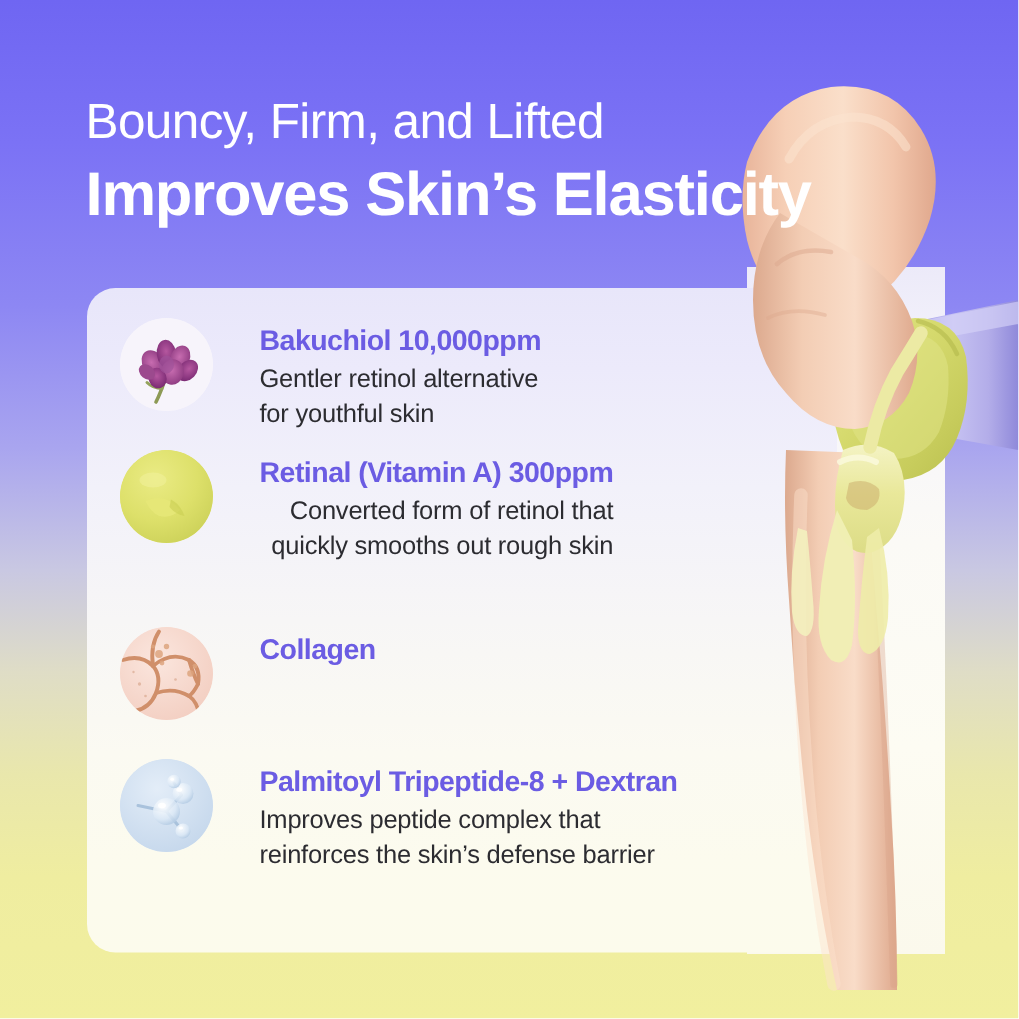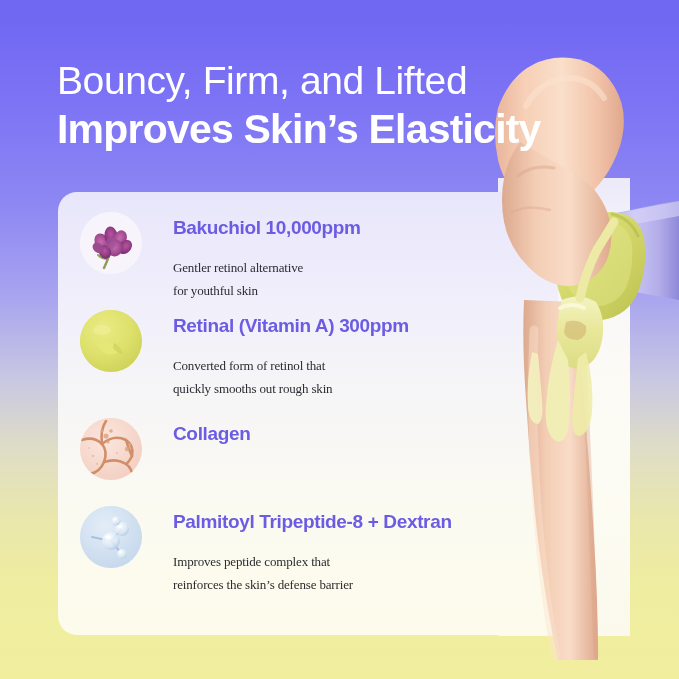--- a/index.html
+++ b/index.html
@@ -29,21 +29,21 @@
   
   .headline {
     position: absolute;
     left: 57px;
     top: 58px;
     width: 560px;
     z-index: 6;
     pointer-events: none;
   }
   .headline-line1 {
-    font-size: 39px;
+    font-size: 33px;
     font-weight: 400;
     color: #ffffff;
     letter-spacing: -0.4px;
     line-height: 46px;
     white-space: nowrap;
   }
   .headline-line2 {
     font-size: 41px;
     font-weight: 700;
     color: #ffffff;
@@ -95,21 +95,21 @@
     height: 100%;
   }
 
   .row {
     position: absolute;
     left: 22px;
     display: flex;
     align-items: flex-start;
   }
   .row-0 { top: 20px; }
-  .row-1 { top: 118px; }
+  .row-1 { top: 108px; text-align: right; }
   .row-2 { top: 226px; }
   .row-3 { top: 314px; }
 
   .icon-wrap {
     width: 62px;
     height: 62px;
     border-radius: 50%;
     flex: 0 0 auto;
     overflow: hidden;
     position: relative;
@@ -120,28 +120,27 @@
   }
   .ing-title {
     font-size: 19px;
     font-weight: 700;
     color: #6b5ce3;
     letter-spacing: -0.35px;
     line-height: 25px;
     white-space: nowrap;
   }
   .ing-desc {
-    font-size: 13px;
+    font-size: 17px;
     font-weight: 400;
     color: #2c2c31;
     letter-spacing: -0.15px;
     line-height: 23px;
-    margin-top: 16px;
+    margin-top: 1px;
     white-space: pre-line;
-    font-family: Liberation Serif, serif;
   }
 
   
   .ico-bg-flower  { background: #f7f4fb; }
   .ico-bg-cream   { background: #dfe06a; }
   .ico-bg-collagen{ background: #f8ded5; }
   .ico-bg-peptide { background: #d6e3f2; }
 
   .ico-svg { position: absolute; inset: 0; width: 100%; height: 100%; display:block; }
 

